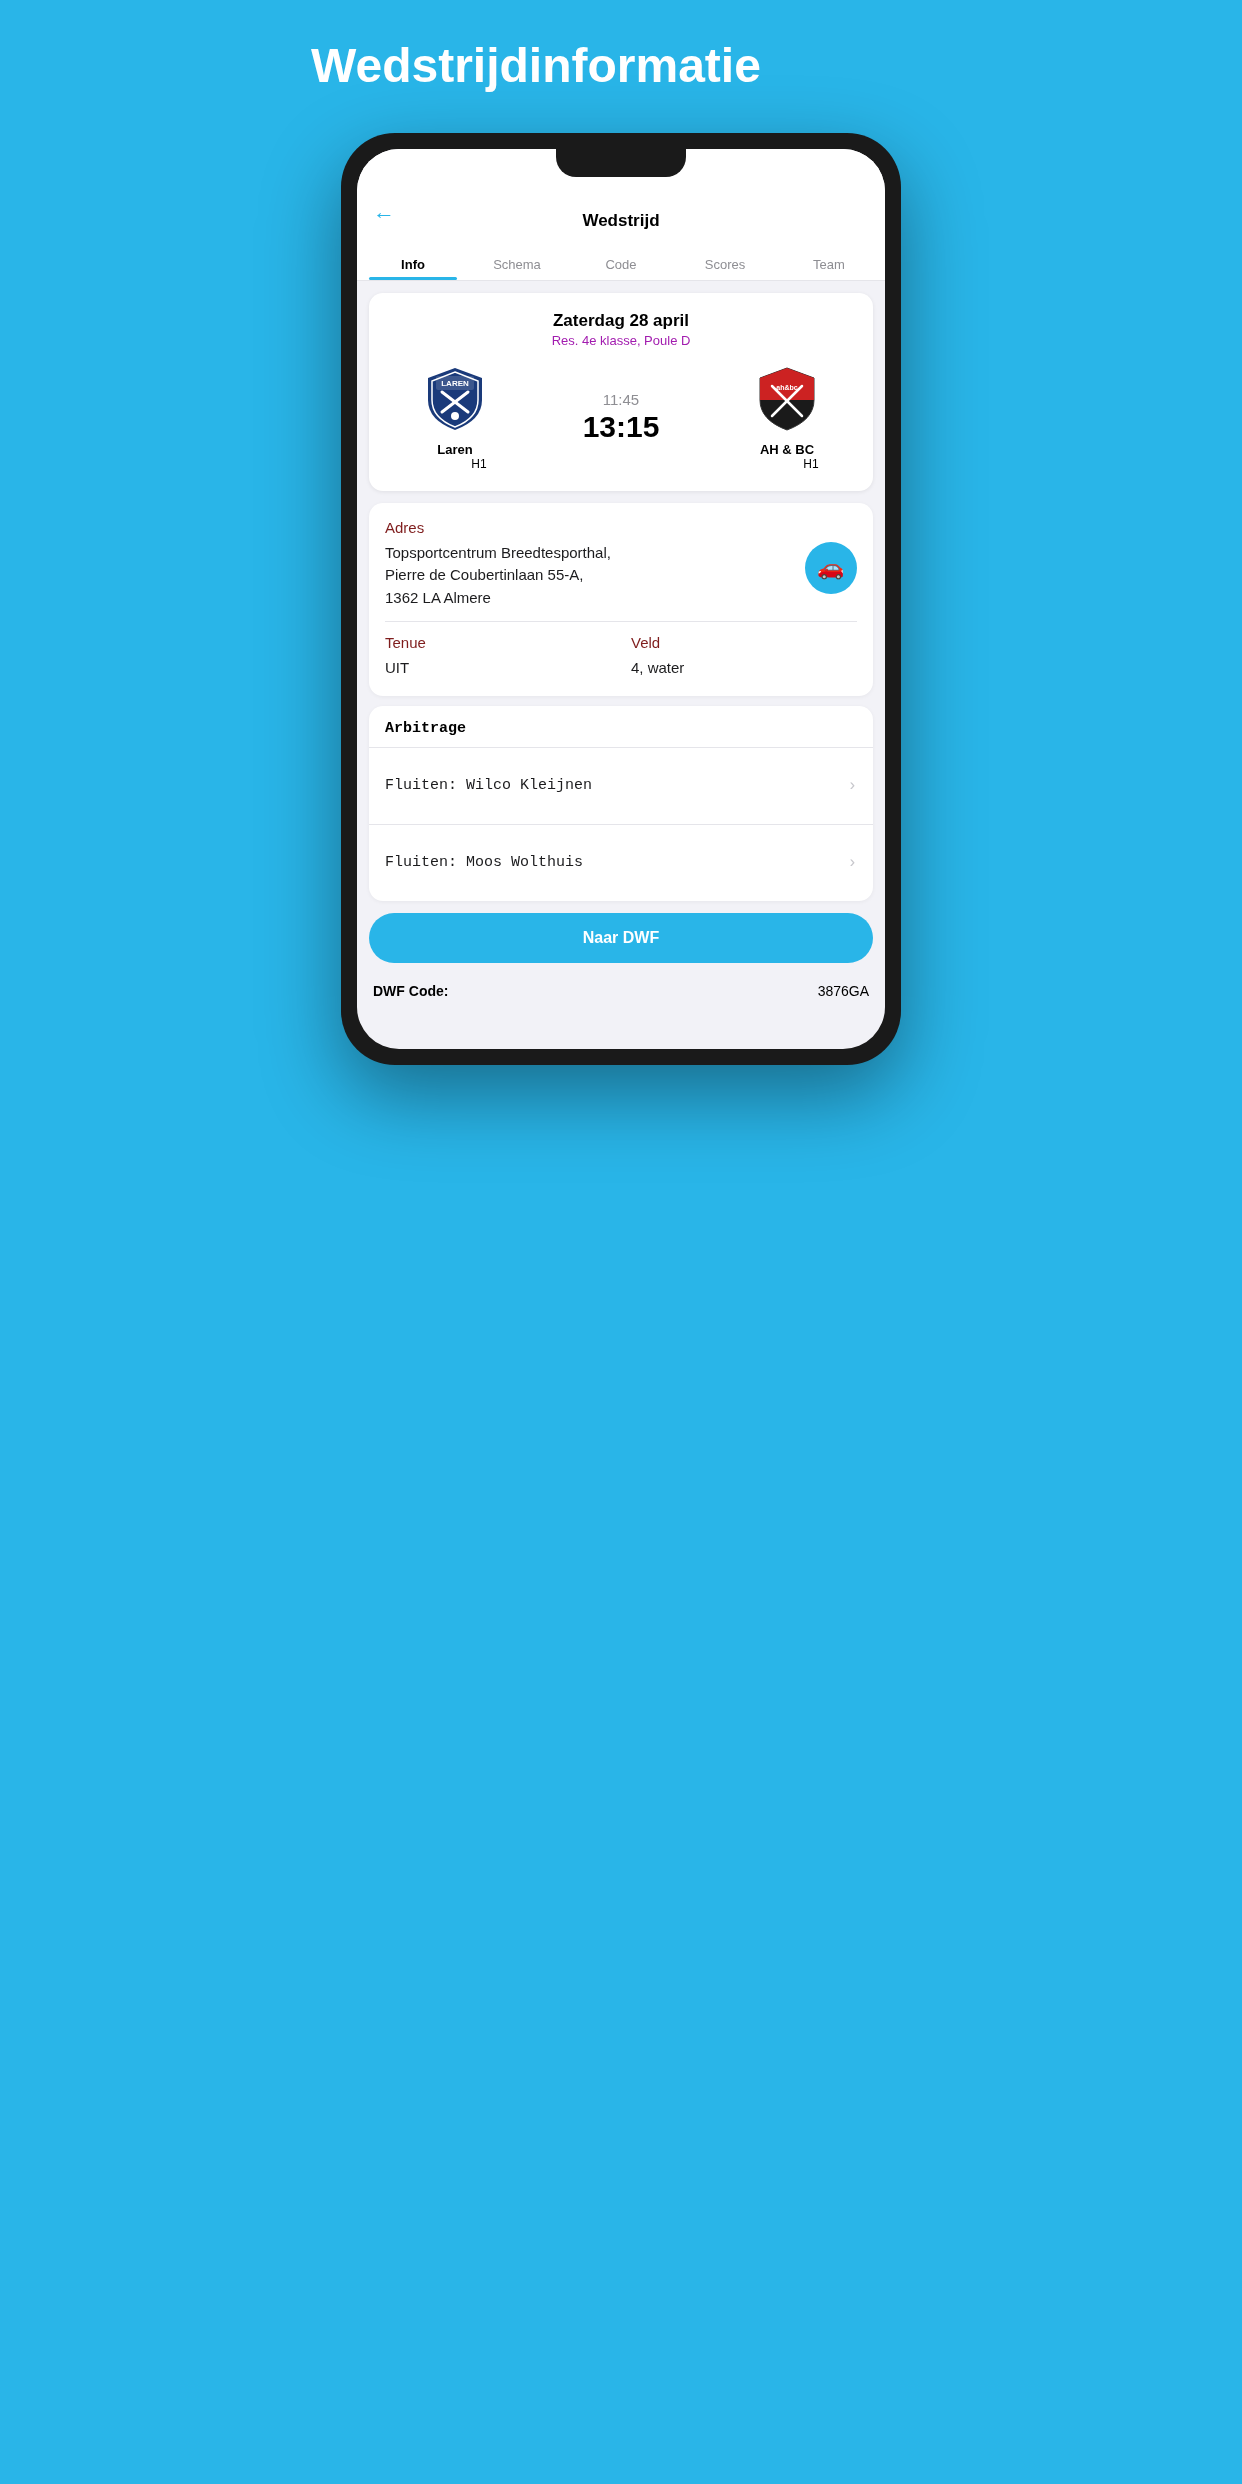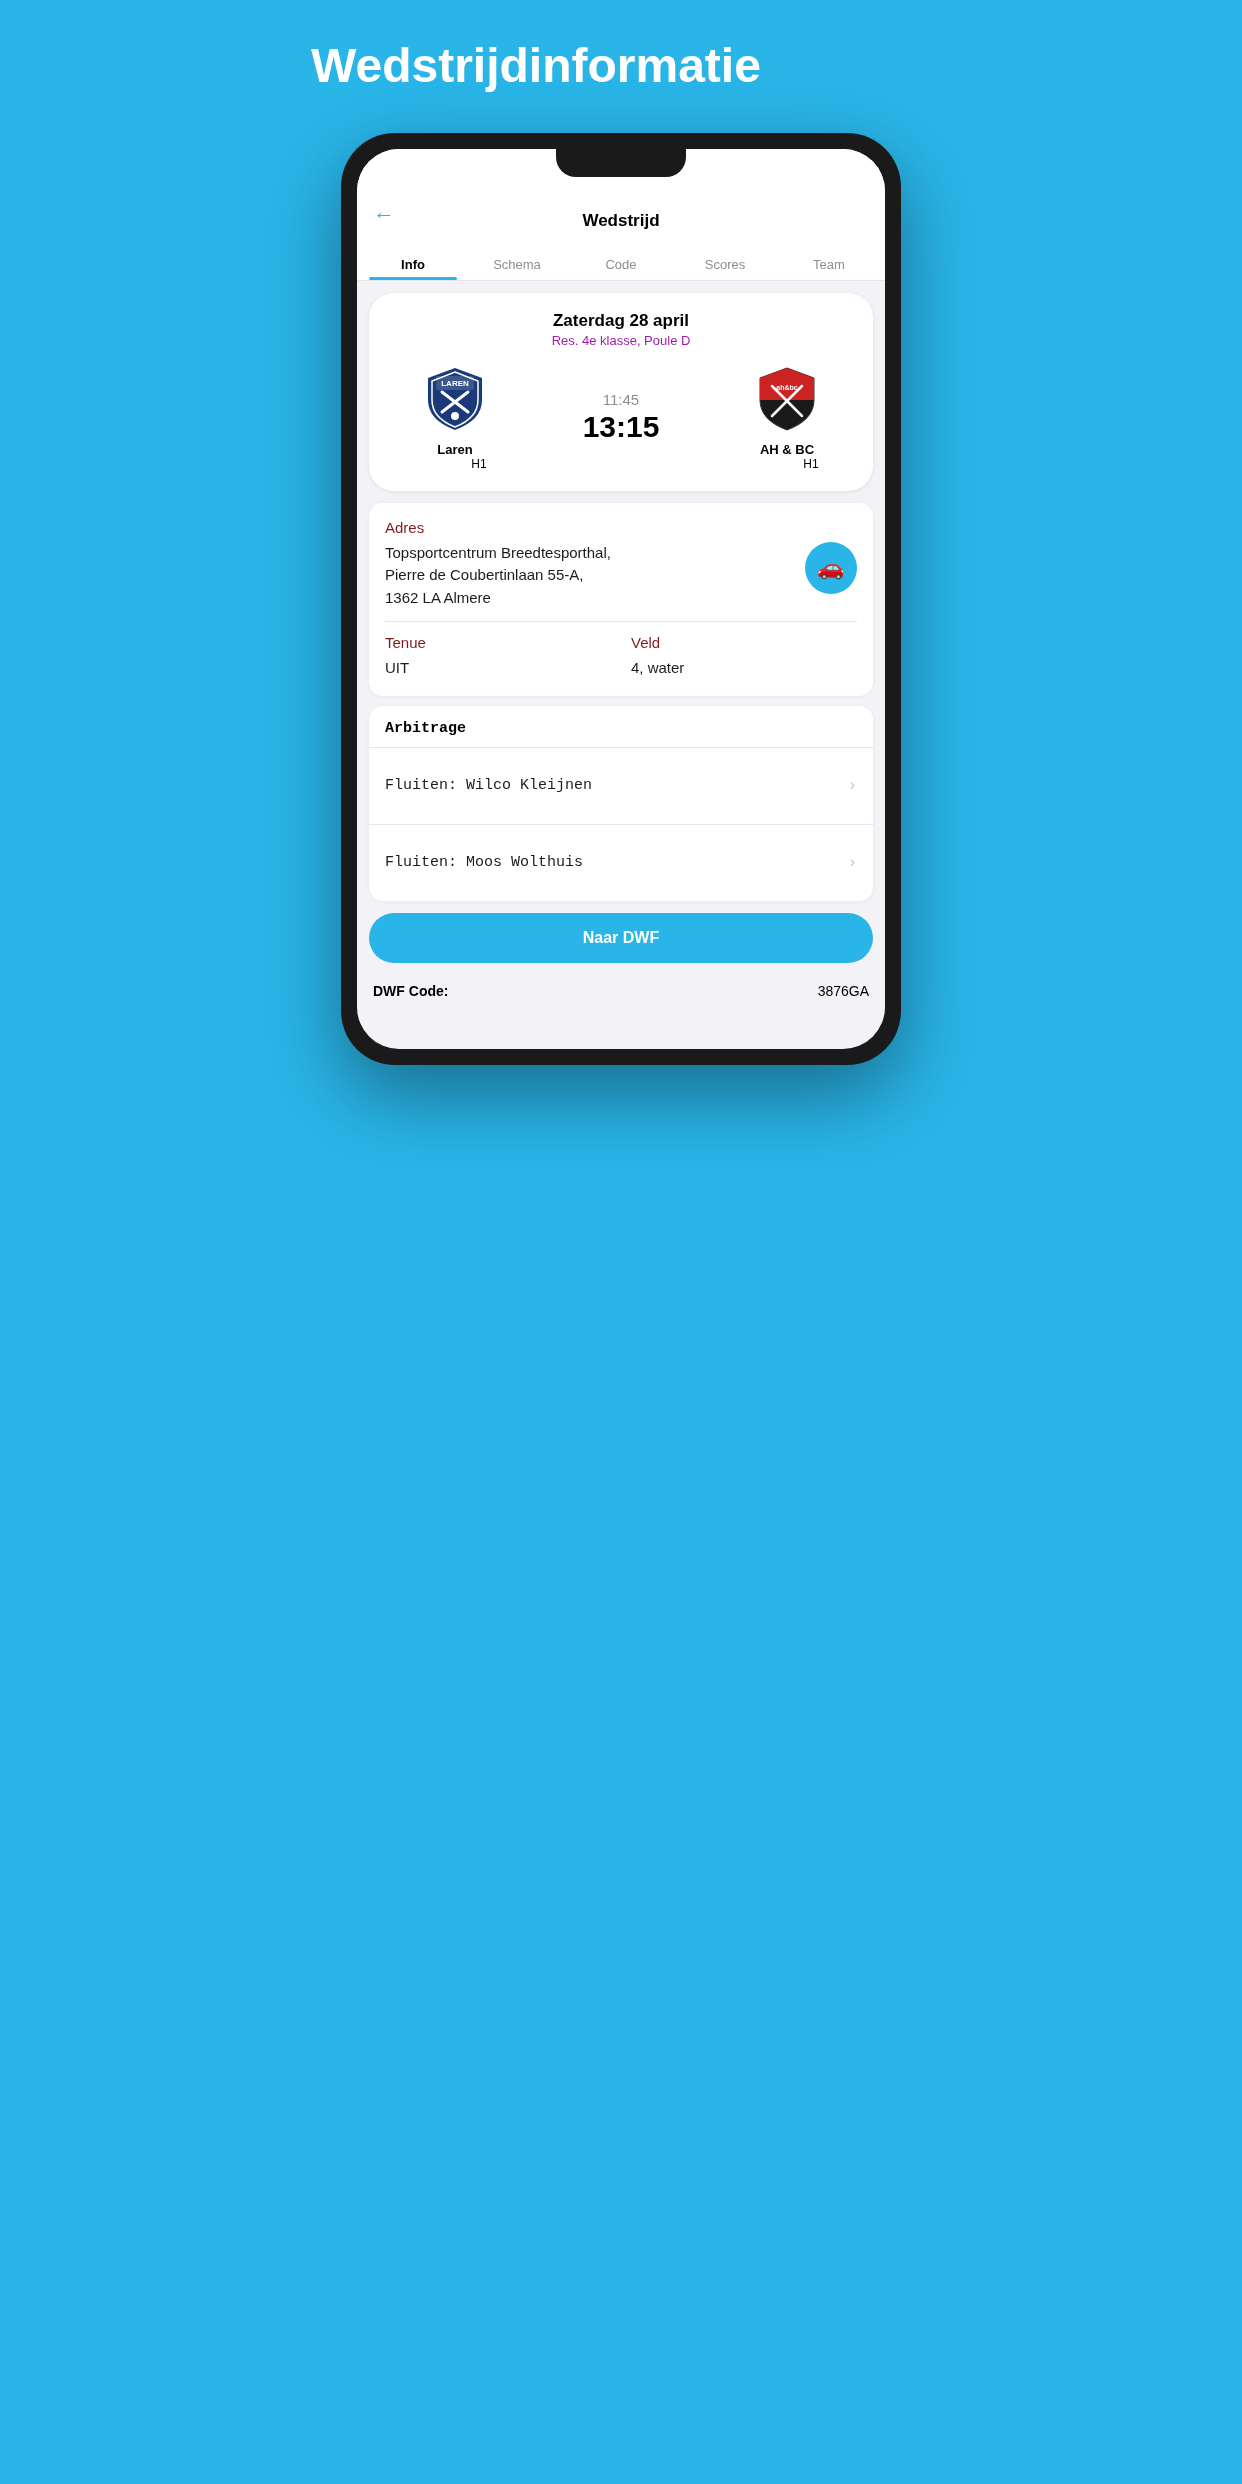--- a/index.html
+++ b/index.html
@@ -124,21 +124,21 @@
       right: 8px;
       height: 2.5px;
       background: #29b5e8;
       border-radius: 2px;
     }
 
     
     .match-card {
       background: #ffffff;
       margin: 12px;
-      border-radius: 25px;
+      border-radius: 14px;
       padding: 18px 3px 20px;
       box-shadow: 0 1px 4px rgba(0,0,0,0.08);
     }
 
     .match-date {
       text-align: center;
       font-size: 17px;
       font-weight: 700;
       color: #000;
       margin-bottom: 2px;

